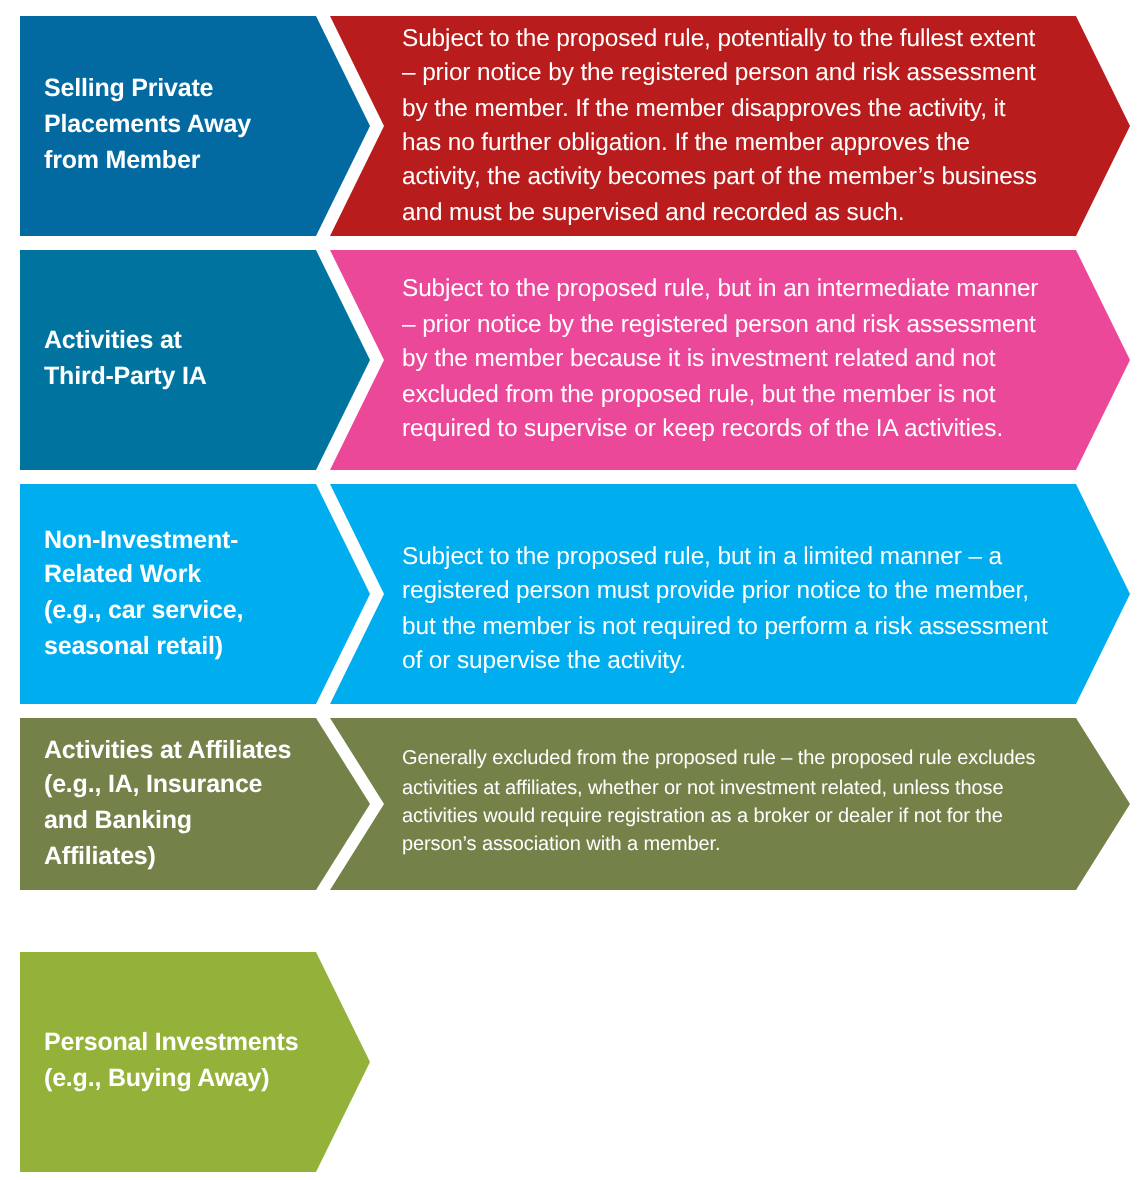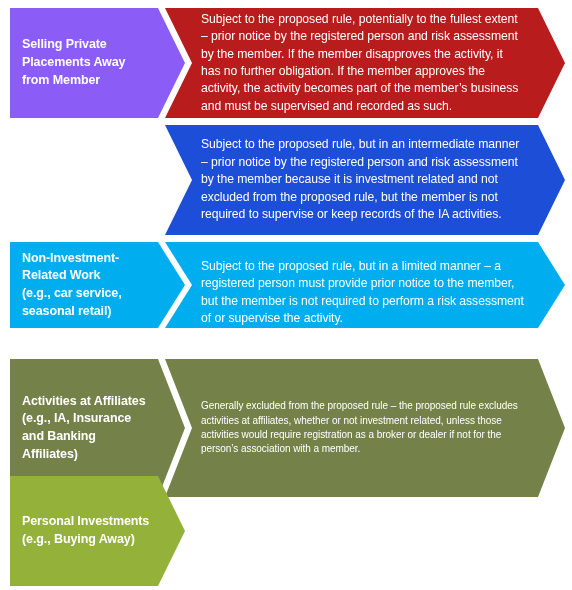--- a/index.html
+++ b/index.html
@@ -72,41 +72,44 @@
     letter-spacing: -0.05px;
   }
 
   .it { }
 </style>
 </head>
 <body>
 
 <div id="flow">
     <div class="row" style="top: 8px; height: 110px;">
-      <div class="label-block" style="background: #8b5cf6;">
+      <div class="label-block" style="background: #0369a1;">
         <div class="label-text">Selling Private<br>Placements Away<br>from Member</div>
       </div>
       <div class="body-block" style="background: #b91c1c;">
         <div class="body-text" style="font-size: 12.2px;">Subject to the proposed rule, potentially to the fullest extent – prior notice by the registered person and risk assessment by the member. If the member disapproves the activity, it has no further obligation. If the member approves the activity, the activity becomes part of the member’s business and must be supervised and recorded as such.</div>
       </div>
     </div>
     <div class="row" style="top: 125px; height: 110px;">
-      <div class="body-block" style="background: #1d4ed8;">
+      <div class="label-block" style="background: rgb(0, 116, 159);">
+        <div class="label-text">Activities at<br>Third-Party IA</div>
+      </div>
+      <div class="body-block" style="background: #ec4899;">
         <div class="body-text" style="font-size: 12.2px;">Subject to the proposed rule, but in an intermediate manner – prior notice by the registered person and risk assessment by the member because it is investment related and not excluded from the proposed rule, but the member is not required to supervise or keep records of the IA activities.</div>
       </div>
     </div>
-    <div class="row" style="top: 242px; height: 86px;">
+    <div class="row" style="top: 242px; height: 110px;">
       <div class="label-block" style="background: rgb(0, 174, 239);">
         <div class="label-text">Non-Investment-<br>Related Work<br>(<span class="it">e.g.</span>, car service,<br>seasonal retail)</div>
       </div>
       <div class="body-block" style="background: rgb(0, 174, 239);">
         <div class="body-text" style="font-size: 12.2px; margin-top: 15px;">Subject to the proposed rule, but in a limited manner – a registered person must provide prior notice to the member, but the member is not required to perform a risk assessment of or supervise the activity.</div>
       </div>
     </div>
-    <div class="row" style="top: 359px; height: 138px;">
+    <div class="row" style="top: 359px; height: 86px;">
       <div class="label-block" style="background: rgb(116, 130, 74);">
         <div class="label-text">Activities at Affiliates<br>(<span class="it">e.g.</span>, IA, Insurance<br>and Banking<br>Affiliates)</div>
       </div>
       <div class="body-block" style="background: rgb(116, 130, 74);">
         <div class="body-text" style="font-size: 10px;">Generally excluded from the proposed rule – the proposed rule excludes activities at affiliates, whether or not investment related, unless those activities would require registration as a broker or dealer if not for the person’s association with a member.</div>
       </div>
     </div>
     <div class="row" style="top: 476px; height: 110px;">
       <div class="label-block" style="background: rgb(148, 177, 58);">
         <div class="label-text">Personal Investments<br>(<span class="it">e.g.</span>, Buying Away)</div>

